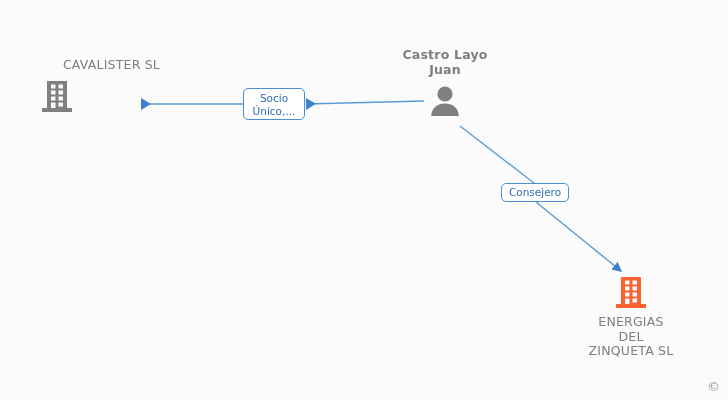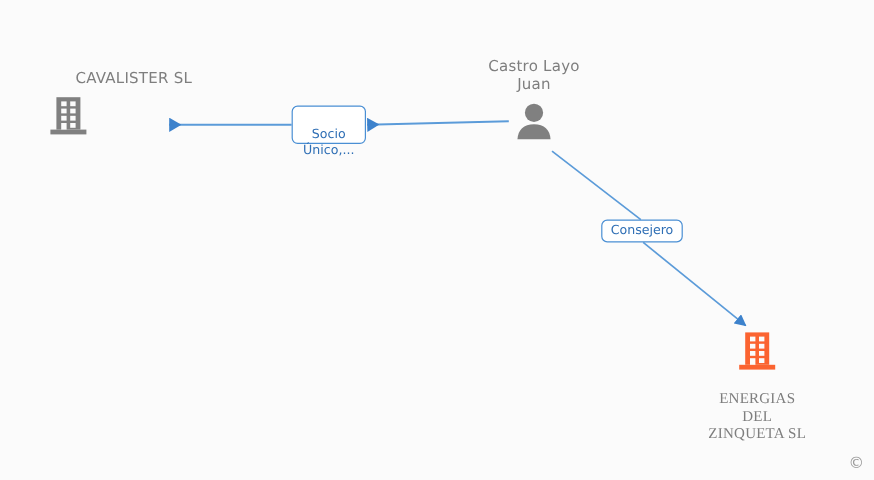--- a/index.html
+++ b/index.html
@@ -49,51 +49,52 @@
     top: 58px;
     width: 120px;
   }
   #node-cavalister .node-label { text-align: right; padding-left: 16px; }
   #node-cavalister .icon-wrap { margin-top: 6px; text-align: center; }
 
   #node-person {
     left: 383px;
     top: 48px;
     width: 124px;
+    font-weight: bold;
   }
   #node-person .icon-wrap { margin-top: 8px; text-align: center; }
 
   #node-energias {
     left: 570px;
     top: 275px;
     width: 122px;
   }
   #node-energias .icon-wrap { text-align: center; }
-  #node-energias .node-label { margin-top: 16px; font-family: Liberation Serif, serif; }
+  #node-energias .node-label { margin-top: 6px; }
 
   
   .edge-label {
     position: absolute;
     background: #ffffff;
     border: 1.4px solid #4a8fd4;
     border-radius: 5px;
     color: #2f6fb5;
     font-size: 10.5px;
     line-height: 13px;
     text-align: center;
     font-family: "DejaVu Sans", sans-serif;
     white-space: pre-line;
     box-sizing: border-box;
   }
   #edge-label-socio {
     left: 243px;
     top: 88px;
     width: 62px;
     height: 32px;
-    padding-top: 17px;
+    padding-top: 3px;
   }
   #edge-label-consejero {
     left: 501px;
     top: 183px;
     width: 68px;
     height: 19px;
     padding-top: 2px;
   }
 
   

